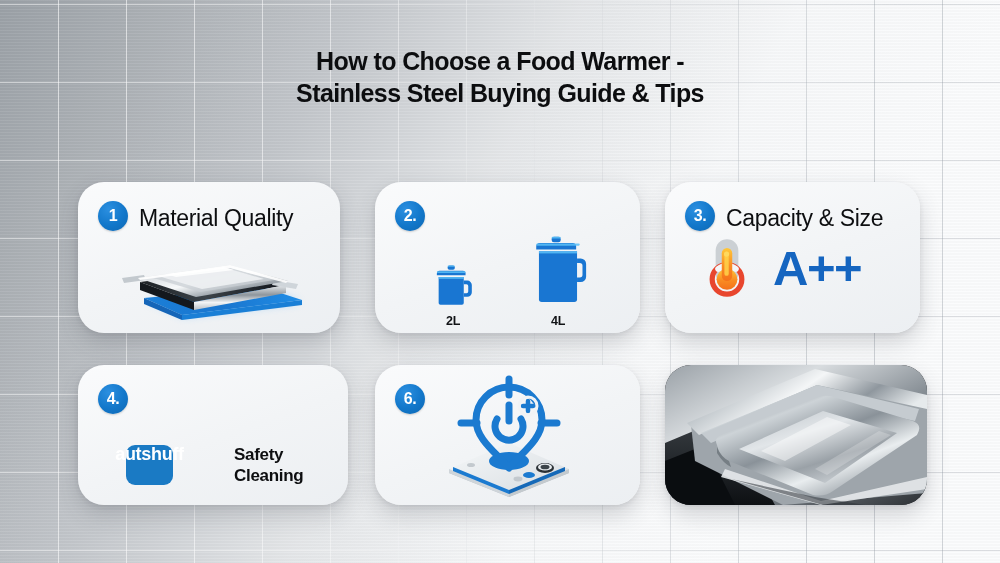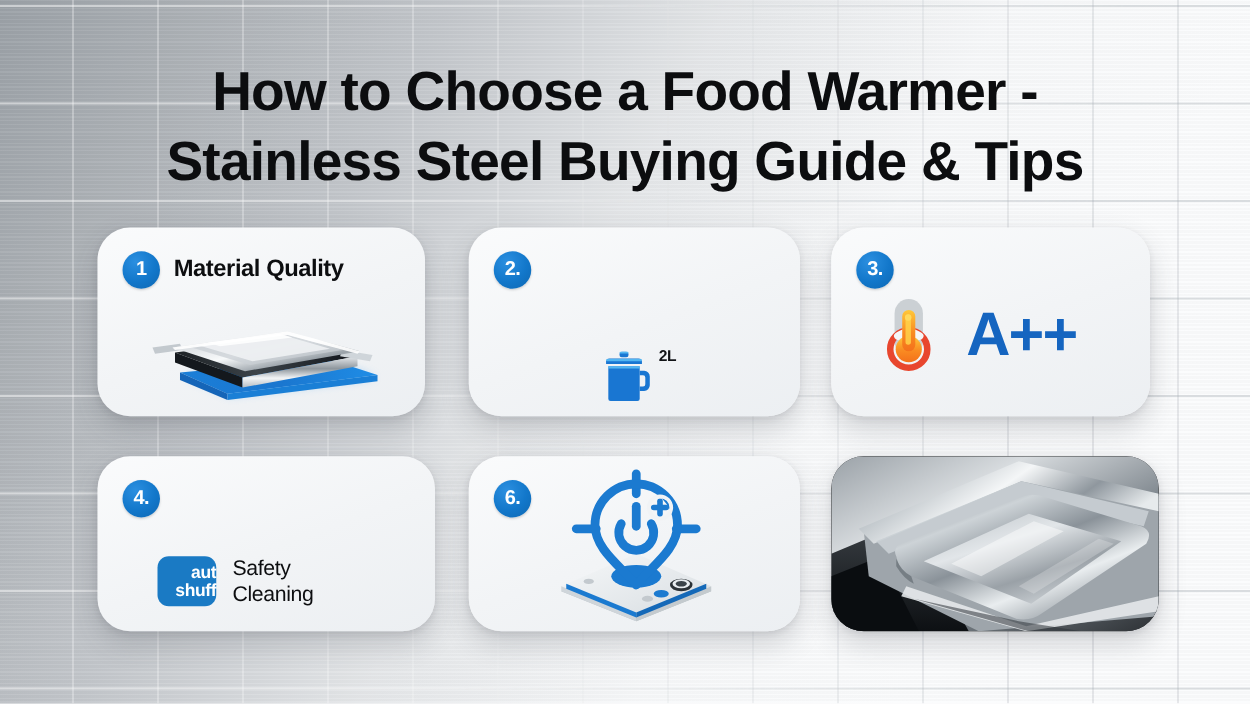--- a/index.html
+++ b/index.html
@@ -69,21 +69,21 @@
     mask-image: linear-gradient(100deg, rgba(0,0,0,0) 42%, rgba(0,0,0,0.45) 62%, rgba(0,0,0,1) 82%);
     pointer-events: none;
   }
 
   
   #title {
     position: absolute;
     left: 0; right: 0;
     top: 46px;
     text-align: center;
-    font-size: 44px;
+    font-size: 25px;
     font-weight: bold;
     line-height: 1.27;
     letter-spacing: -0.6px;
     color: #0c0d0f;
     z-index: 5;
   }
   #title .line { display: block; white-space: nowrap; }
 
   
   .card {
@@ -116,22 +116,22 @@
     color: #ffffff;
     font-size: 16px;
     font-weight: bold;
     display: flex;
     align-items: center;
     justify-content: center;
     letter-spacing: -0.4px;
     box-shadow: 0 1px 2px rgba(0,0,0,0.18);
   }
   .card-title {
-    font-size: 19px;
-    font-weight: bold;
+    font-size: 23px;
+    font-weight: normal;
     color: #0d0e10;
     line-height: 1.28;
     letter-spacing: -0.35px;
     padding-top: 3px;
     white-space: pre-line;
   }
 
   
   #card-1 { left: 78px; top: 182px; width: 262px; height: 151px; }
   .pan-wrap { position: absolute; left: 36px; top: 62px; width: 196px; height: 84px; }
@@ -141,21 +141,21 @@
   .jugs {
     position: absolute;
     left: 28px;
     top: 46px;
     width: 210px;
     height: 100px;
     display: flex;
     align-items: flex-end;
     justify-content: space-around;
   }
-  .jug-col { display: flex; flex-direction: row; }
+  .jug-col { display: flex; flex-direction: column; align-items: center; }
   .jug-label {
     font-size: 12.5px;
     font-weight: bold;
     color: #111316;
     margin-top: 2px;
     letter-spacing: -0.2px;
   }
 
   
   #card-3 { left: 665px; top: 182px; width: 255px; height: 151px; }
@@ -184,36 +184,37 @@
     display: flex;
     align-items: center;
     gap: 13px;
   }
   #auto-chip {
     width: 47px;
     height: 40px;
     border-radius: 9px;
     background: #1a7ac4;
     color: #ffffff;
-    font-size: 14px;
+    font-size: 18px;
     font-weight: bold;
     line-height: 1.08;
     display: flex;
-    flex-direction: column;
-    align-items: flex-end;
+    flex-direction: row;
+    align-items: flex-start;
     justify-content: center;
     letter-spacing: -0.3px;
   }
   #safety-text {
     font-size: 17px;
-    font-weight: normal;
+    font-weight: bold;
     color: #0d0e10;
     line-height: 1.25;
     letter-spacing: -0.3px;
     white-space: pre-line;
+    margin-left: 48px;
   }
 
   
   #card-5 { left: 375px; top: 365px; width: 265px; height: 140px; }
   #smart-wrap { position: absolute; left: 64px; top: 10px; width: 140px; height: 128px; }
 
   
   #card-6 { left: 665px; top: 365px; width: 262px; height: 140px; }
   #card-6 svg { display: block; width: 100%; height: 100%; }
 </style>
@@ -310,28 +311,45 @@
           </g>
           <g fill="#5bc0f8" opacity="0.85">
             <rect x="13" y="19" width="28" height="2"></rect>
             <rect x="11" y="12.5" width="32" height="2" rx="1"></rect>
             <rect x="23" y="6" width="8" height="1.6" rx="0.8"></rect>
           </g>
         </svg>
         <span class="jug-label">2L</span>
       </div>
 
+      <div class="jug-col">
+        <svg viewBox="0 0 68 86" width="62" height="78">
+          <g fill="#1976d2">
+            <rect x="27" y="3" width="10" height="6" rx="2.5"></rect>
+            <path d="M14 10 h36 a4 4 0 0 1 4 4 v3 h-44 v-3 a4 4 0 0 1 4 -4 z"></path>
+            <path d="M13 19 h42 v53 a3 3 0 0 1 -3 3 h-36 a3 3 0 0 1 -3 -3 z"></path>
+            <path d="M55 27 h4 a6 6 0 0 1 6 6 v14 a6 6 0 0 1 -6 6 h-4 v-5 h3 a3 3 0 0 0 3 -3 v-10 a3 3 0 0 0 -3 -3 h-3 z"></path>
+          </g>
+          <g fill="#5bc0f8" opacity="0.85">
+            <rect x="13" y="19" width="42" height="2.4"></rect>
+            <rect x="10" y="10.5" width="48" height="2.4" rx="1.2"></rect>
+            <rect x="27" y="3" width="10" height="2" rx="1"></rect>
+          </g>
+        </svg>
+        <span class="jug-label">4L</span>
+      </div>
 
 
     </div>
   </div>
 
   <div class="card" id="card-3">
     <div class="card-head">
       <span class="badge">3.</span>
+      <span class="card-title">Capacity &amp; Size</span>
     </div>
 
     <div id="thermo-row">
       <svg viewBox="0 0 64 78" width="56" height="68">
         <defs>
           <linearGradient id="bulbGrad" x1="0" y1="0" x2="0" y2="1">
             <stop offset="0%" stop-color="#ffc83a"></stop>
             <stop offset="55%" stop-color="#f98b22"></stop>
             <stop offset="100%" stop-color="#f4711b"></stop>
           </linearGradient>

